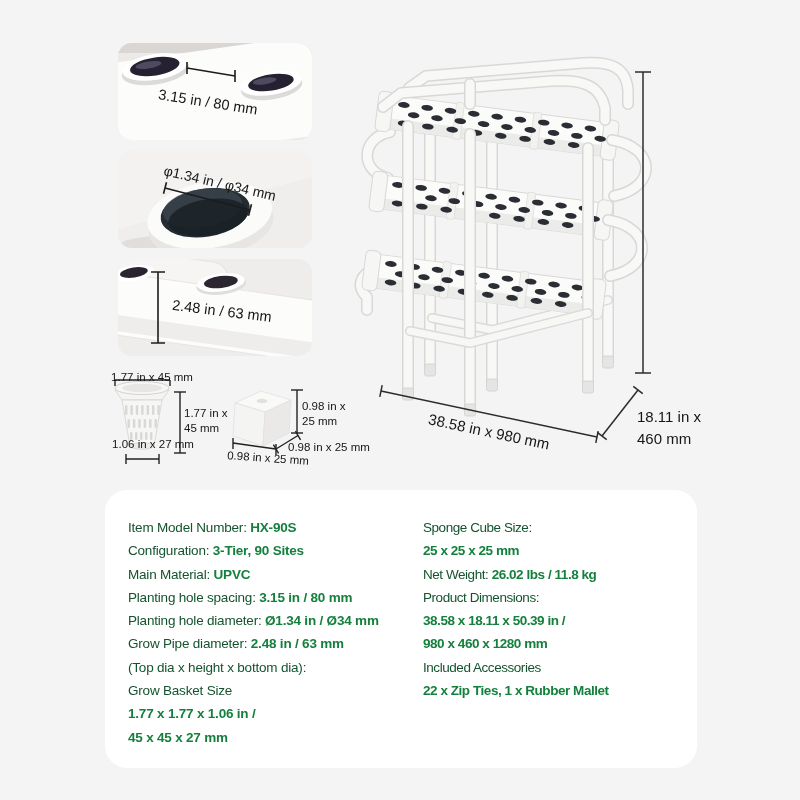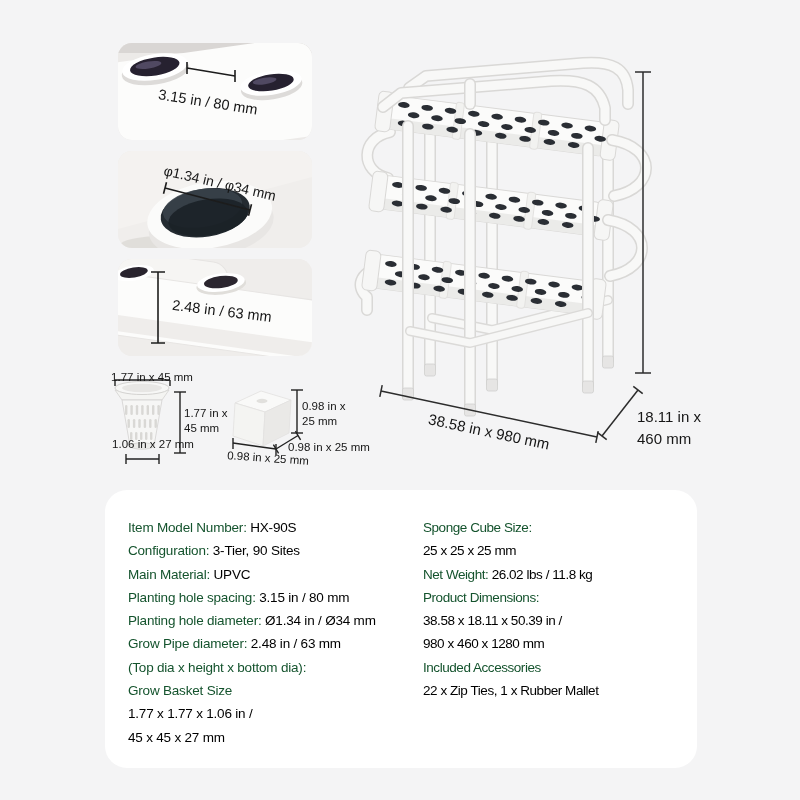--- a/index.html
+++ b/index.html
@@ -13,21 +13,21 @@
   .lab-md{font-size:14.5px;text-align:center;}
   .lab-sm{font-size:11.5px;line-height:15px;}
   .lab-dim{font-size:15px;line-height:22px;}
   .svg-abs{position:absolute;pointer-events:none;}
   .panel{position:absolute;left:105px;top:490px;width:592px;height:278px;background:#ffffff;border-radius:22px;}
   .spec-col{position:absolute;top:26px;font-size:13.5px;letter-spacing:-0.2px;}
   .spec-col.left{left:23px;}
   .spec-col.right{left:318px;letter-spacing:-0.45px;}
   .spec-row{height:23.3px;line-height:23.3px;white-space:nowrap;}
   .spec-row .lbl{color:#14532d;}
-  .spec-row .val{color:#000000;font-weight:400;}
+  .spec-row .val{color:#15803d;font-weight:700;}
   .dim{stroke:#2c2c2c;stroke-width:1.5;fill:none;}
   .dimt{stroke:#1c1c1c;stroke-width:1.6;fill:none;}
   .dims{stroke:#222;stroke-width:1.4;fill:none;}
   .pipeH{stroke:#d9d8d6;stroke-width:12;fill:none;stroke-linecap:round;stroke-linejoin:round;}
   .pipeC{stroke:#f8f8f7;stroke-width:9;fill:none;stroke-linecap:round;stroke-linejoin:round;}
   .pipeH2{stroke:#dbdad8;stroke-width:10;fill:none;stroke-linecap:round;stroke-linejoin:round;}
   .pipeC2{stroke:#f7f7f6;stroke-width:7;fill:none;stroke-linecap:round;stroke-linejoin:round;}
 </style>
 </head>
 <body>

